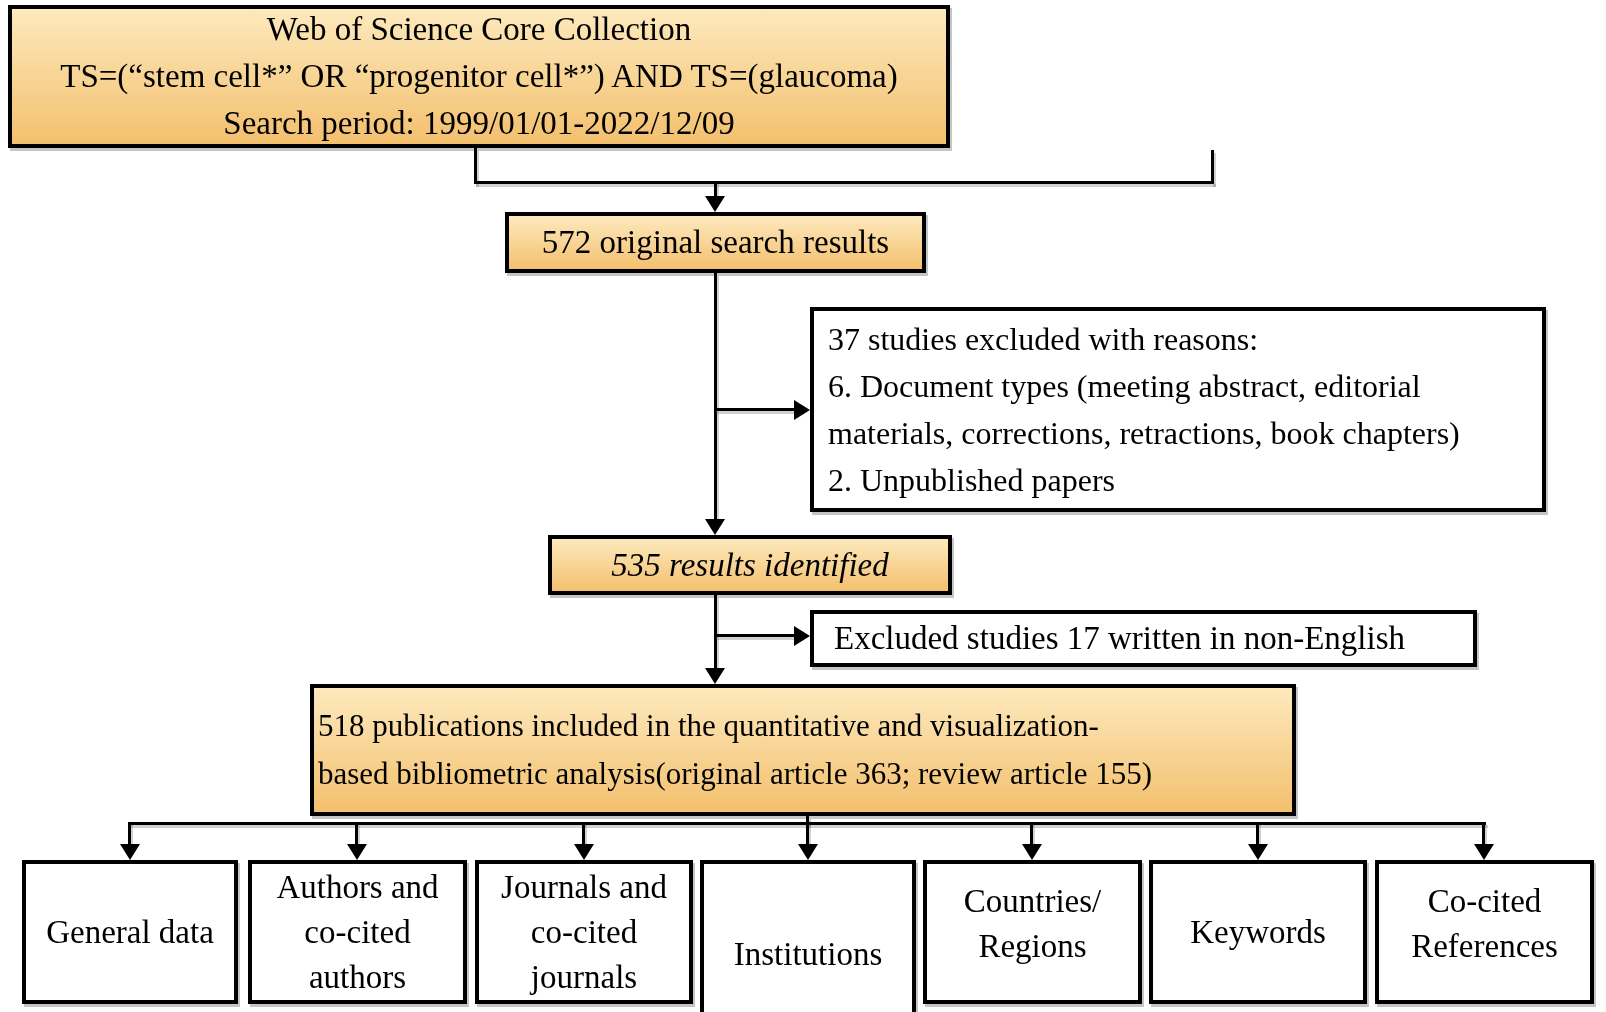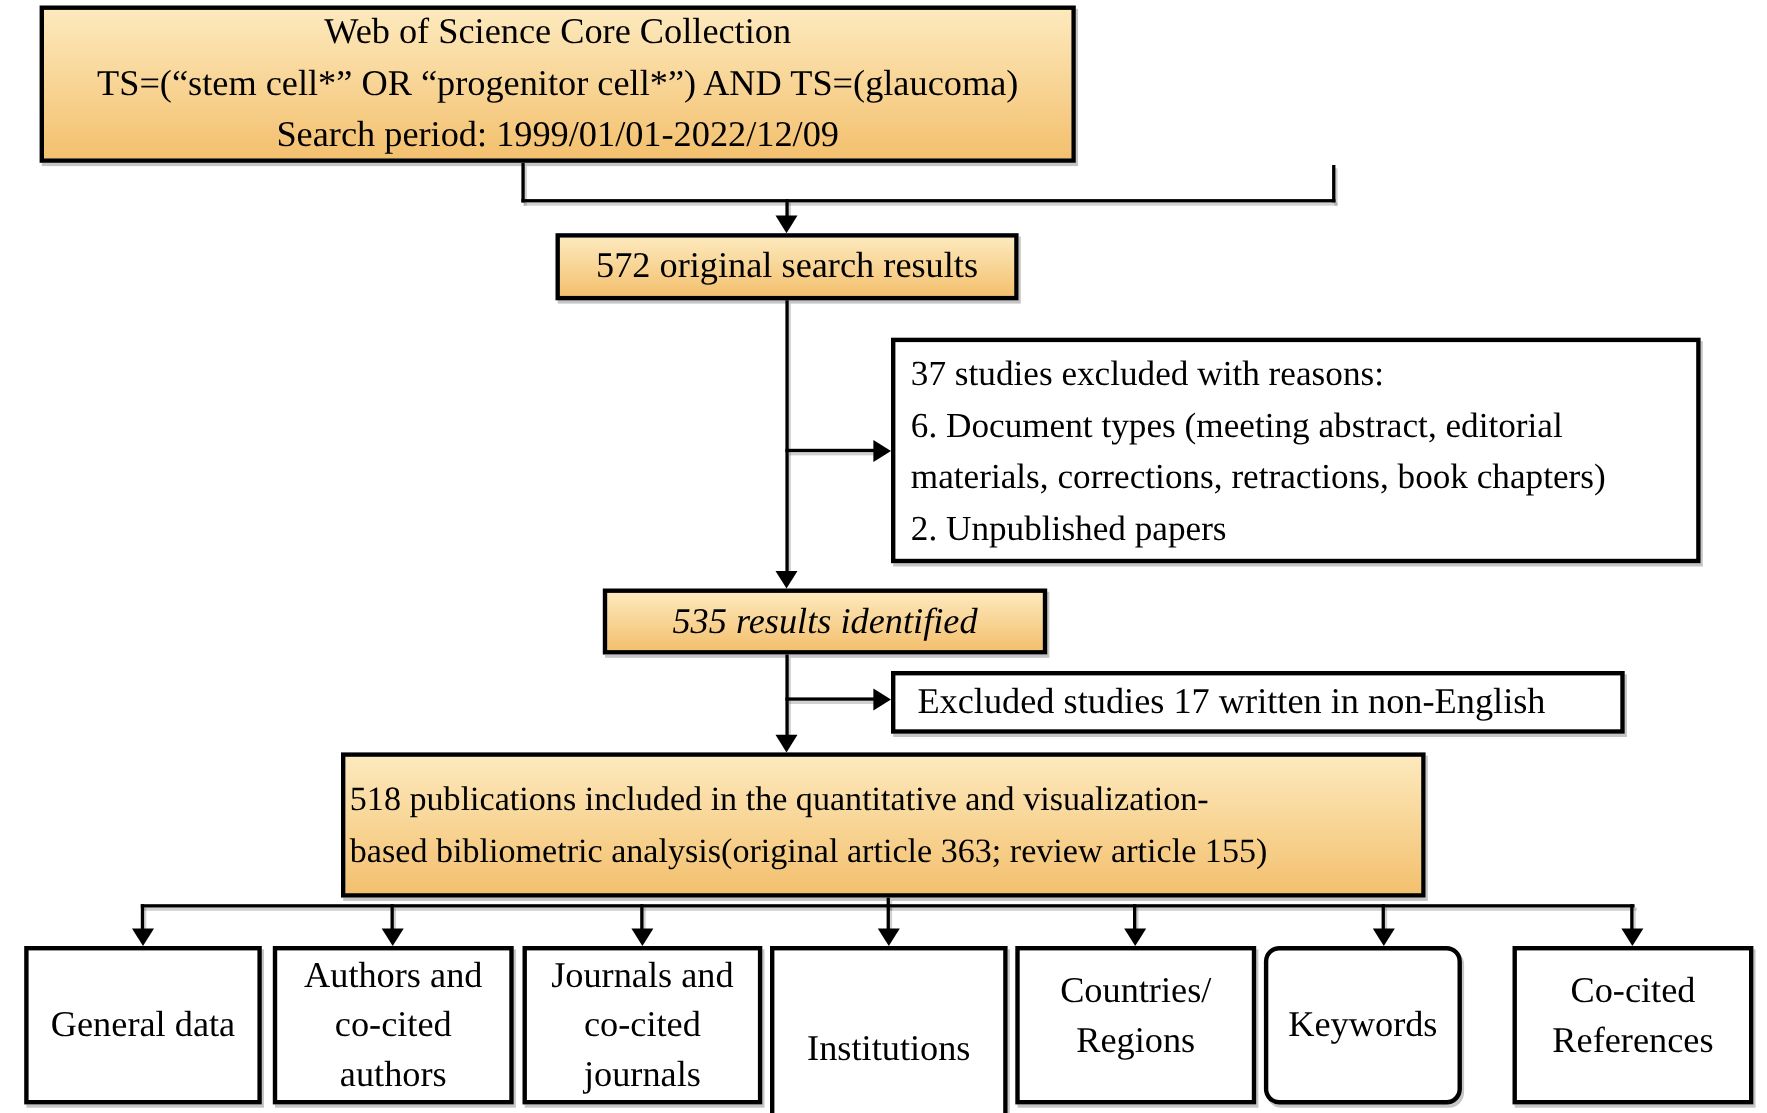--- a/index.html
+++ b/index.html
@@ -52,21 +52,21 @@
     border-top: 10px solid transparent;
     border-bottom: 10px solid transparent;
     border-left: 16px solid var(--line);
   }
 </style>
 </head>
 <body>
 
 <div class="stage">
 
-  <div class="box orange center" style="left:8px; top:5px; width:942px; height:143px;margin-left:28px;">
+  <div class="box orange center" style="left:8px; top:5px; width:942px; height:143px;">
       <div>Web of Science Core Collection</div>
       <div>TS=(“stem cell*” OR “progenitor cell*”) AND TS=(glaucoma)</div>
       <div>Search period: 1999/01/01-2022/12/09</div>
     </div>
 
 
   <div class="box orange center" style="left:505px; top:212px; width:421px; height:61px;">
     <div>572 original search results</div>
   </div>
 
@@ -103,21 +103,21 @@
       <div>co-cited</div>
       <div>journals</div>
     </div>
   <div class="box center" style="left:700px;  top:860px; width:216px; height:188px; line-height:45px;">
       <div>Institutions</div>
     </div>
   <div class="box center" style="left:923px;  top:860px; width:219px; height:144px; line-height:45px; padding-bottom:16px;">
       <div>Countries/</div>
       <div>Regions</div>
     </div>
-  <div class="box center" style="left:1149px; top:860px; width:180px; height:144px; line-height:45px;border-radius:14px;">
+  <div class="box center" style="left:1149px; top:860px; width:218px; height:144px; line-height:45px;">
       <div>Keywords</div>
     </div>
   <div class="box center" style="left:1375px; top:860px; width:219px; height:144px; line-height:45px; padding-bottom:16px;">
       <div>Co-cited</div>
       <div>References</div>
     </div>
 
   <div class="cline" style="left:474px;  top:148px; width:3px;  height:36px;"></div>
   <div class="cline" style="left:1211px; top:150px; width:3px;  height:34px;"></div>
   <div class="cline" style="left:474px;  top:181px; width:740px; height:3px;"></div>

